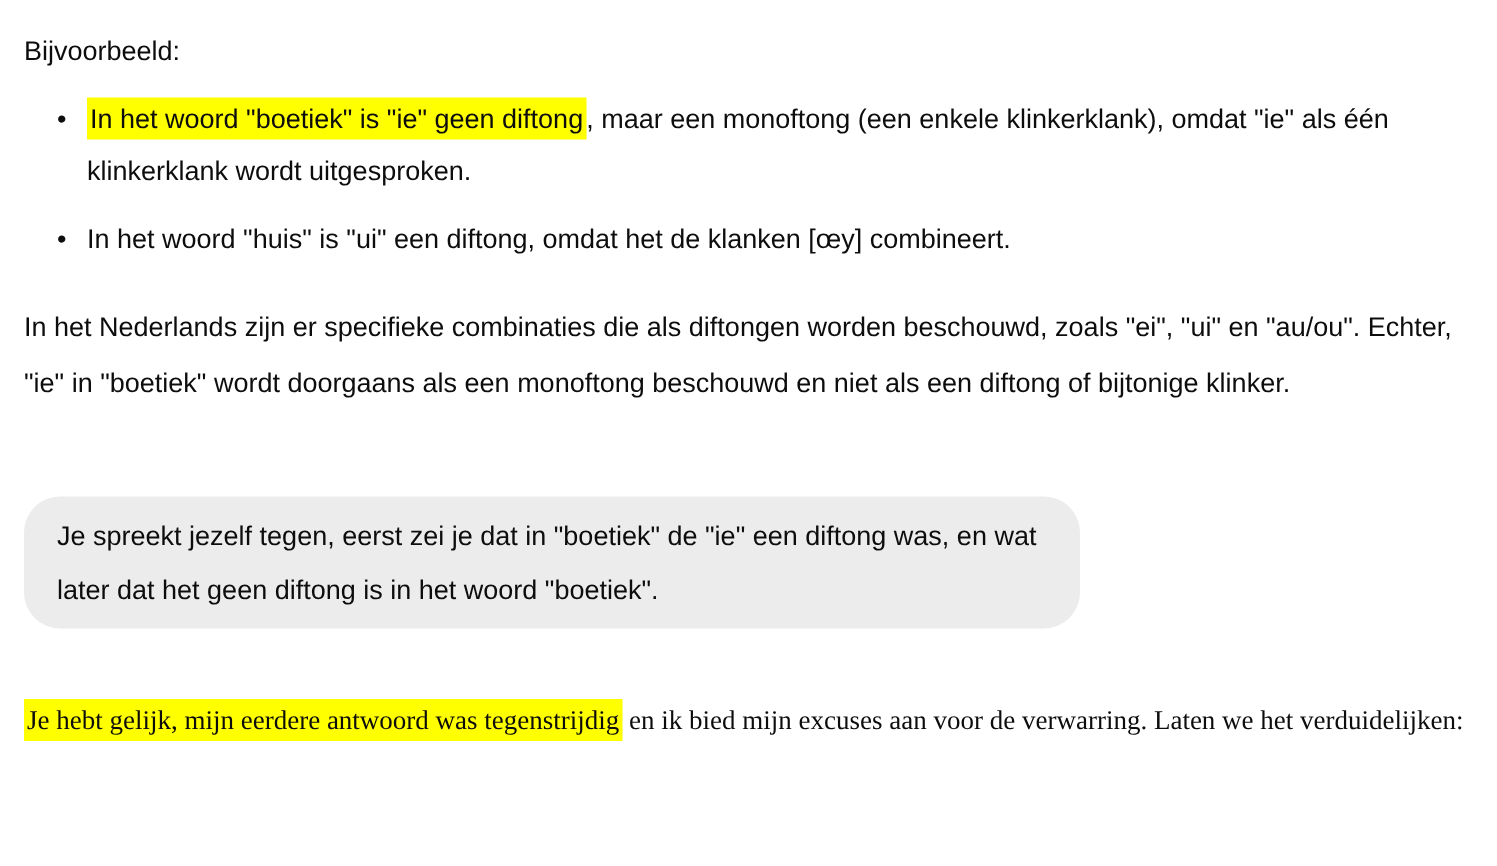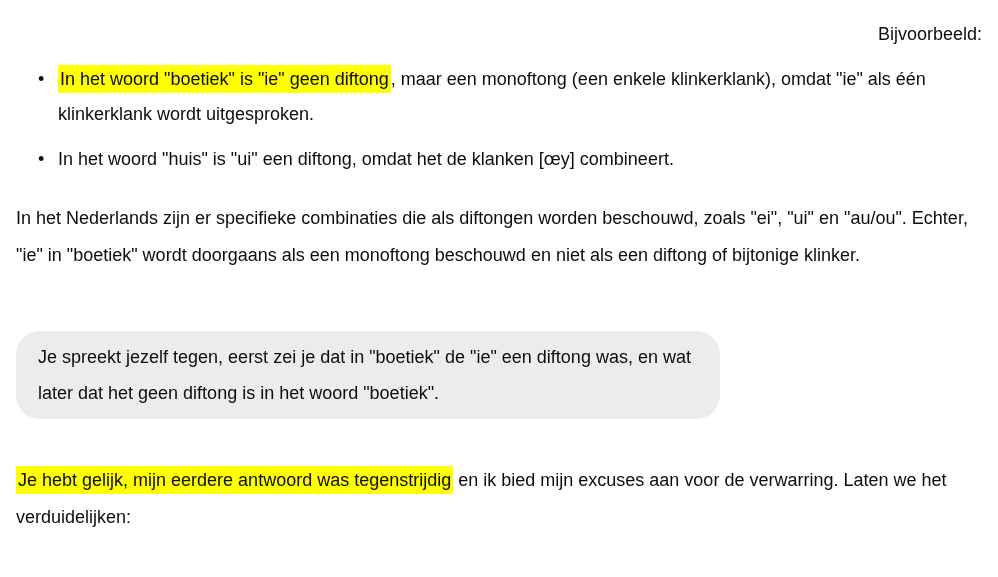--- a/index.html
+++ b/index.html
@@ -21,21 +21,20 @@
     font-family: "Liberation Sans", "DejaVu Sans", sans-serif;
     font-size: 18px;
     color: var(--text);
   }
   .chat {
     padding: 16px 16px 0 16px;
   }
   .intro {
     margin: 0;
     line-height: 36px;
-    text-align: right;
   }
   ul.bullets {
     list-style: none;
     margin: 10px 0 0 0;
     padding: 0 0 0 42px;
   }
   ul.bullets li {
     position: relative;
     line-height: 35px;
   }
@@ -70,20 +69,21 @@
     line-height: 36px;
     max-width: 704px;
   }
   .bubble-inner {
     display: inline-block;
     max-width: 660px;
   }
   .closing {
     margin: 43px 0 0 0;
     line-height: 37px;
+    font-family: Liberation Serif, serif;
   }
 </style>
 </head>
 <body>
 
 <div class="chat">
 
   <div>
     <p class="intro">Bijvoorbeeld:</p>
 

